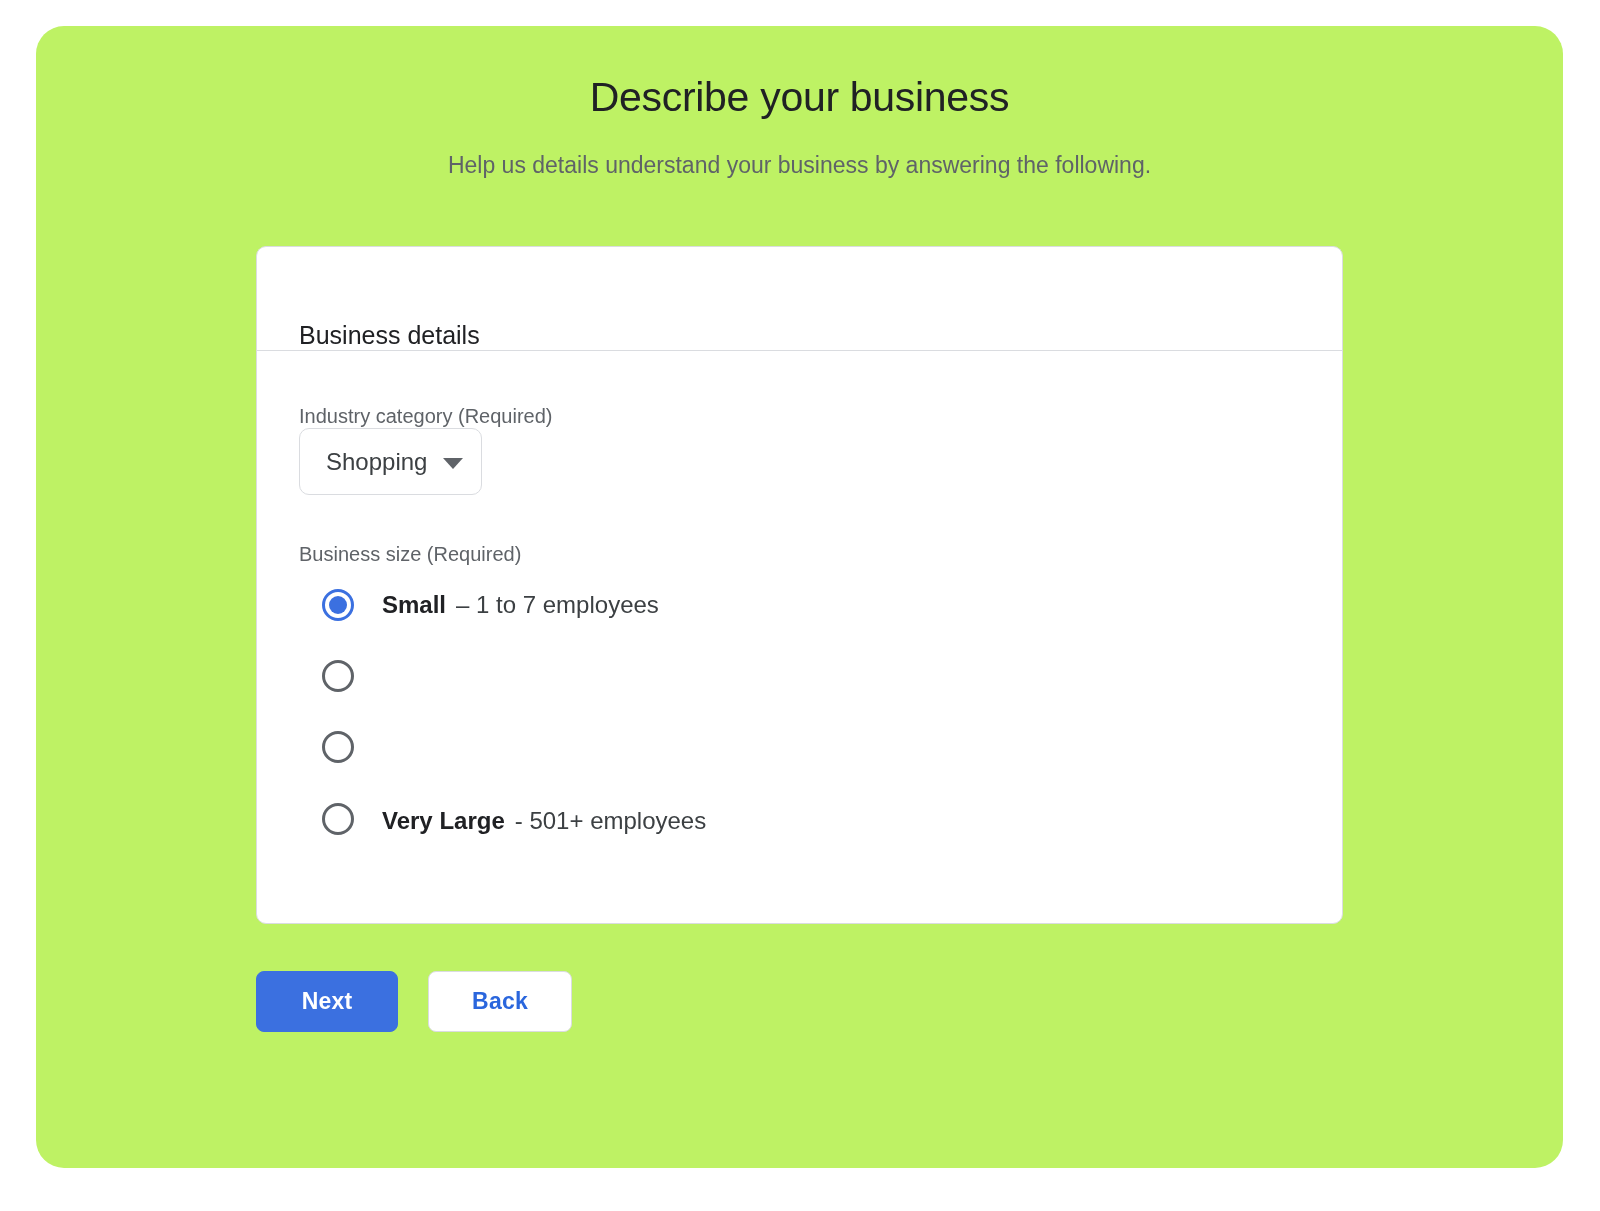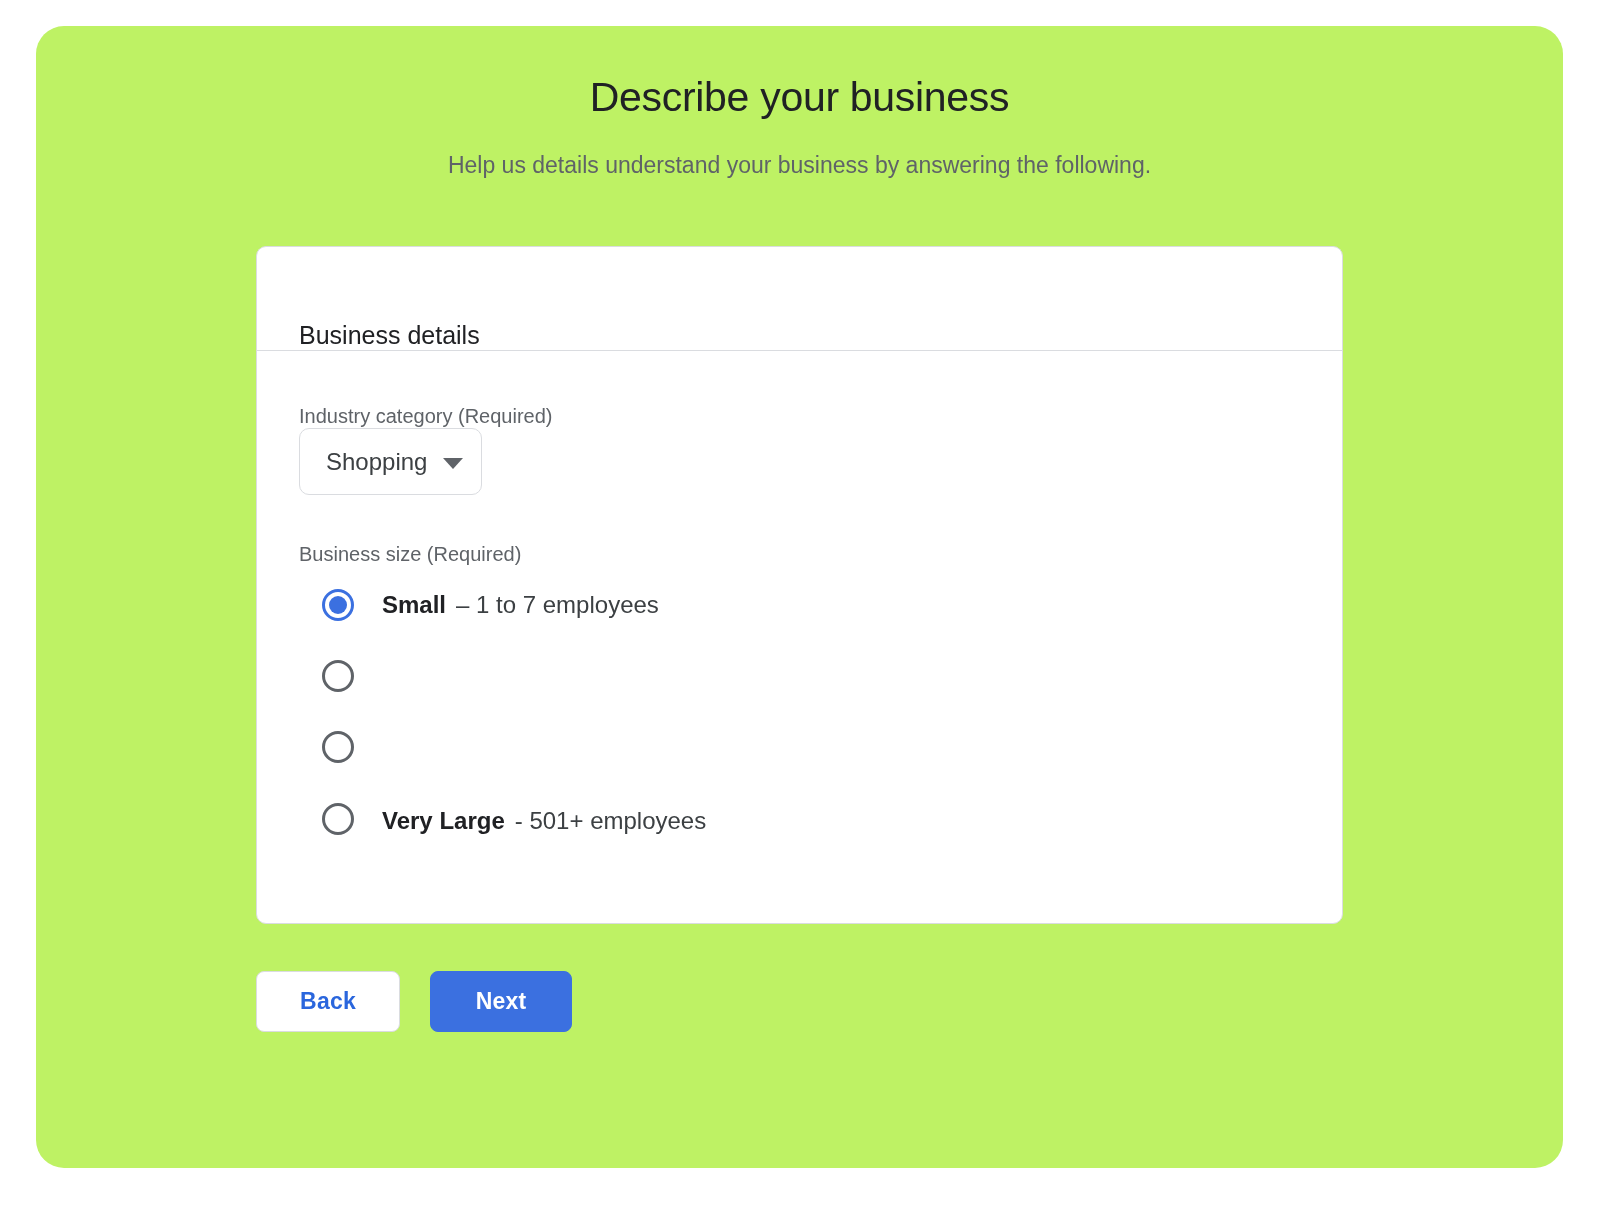--- a/index.html
+++ b/index.html
@@ -197,18 +197,18 @@
               <span class="opt-name">Very Large</span>
               <span class="opt-detail">- 501+ employees</span>
             </span>
           </div>
 
         </div>
       </div>
     </div>
 
     <div class="actions">
+      <button class="btn btn-next">Next</button>
       <button class="btn btn-back">Back</button>
-      <button class="btn btn-next">Next</button>
     </div>
   </div>
 
 </div>
 
 </body></html>

